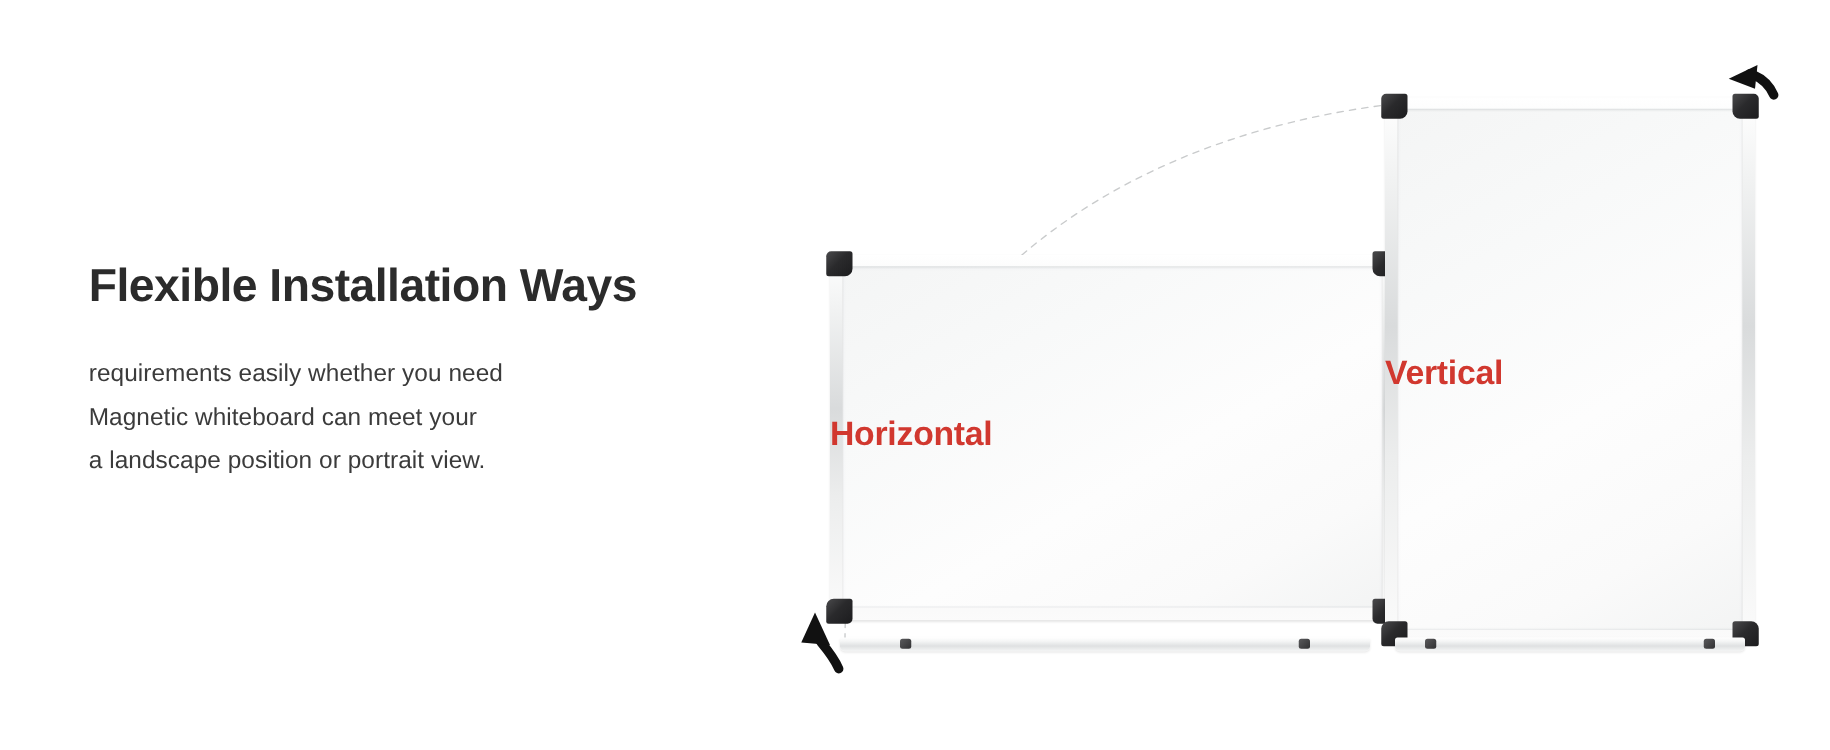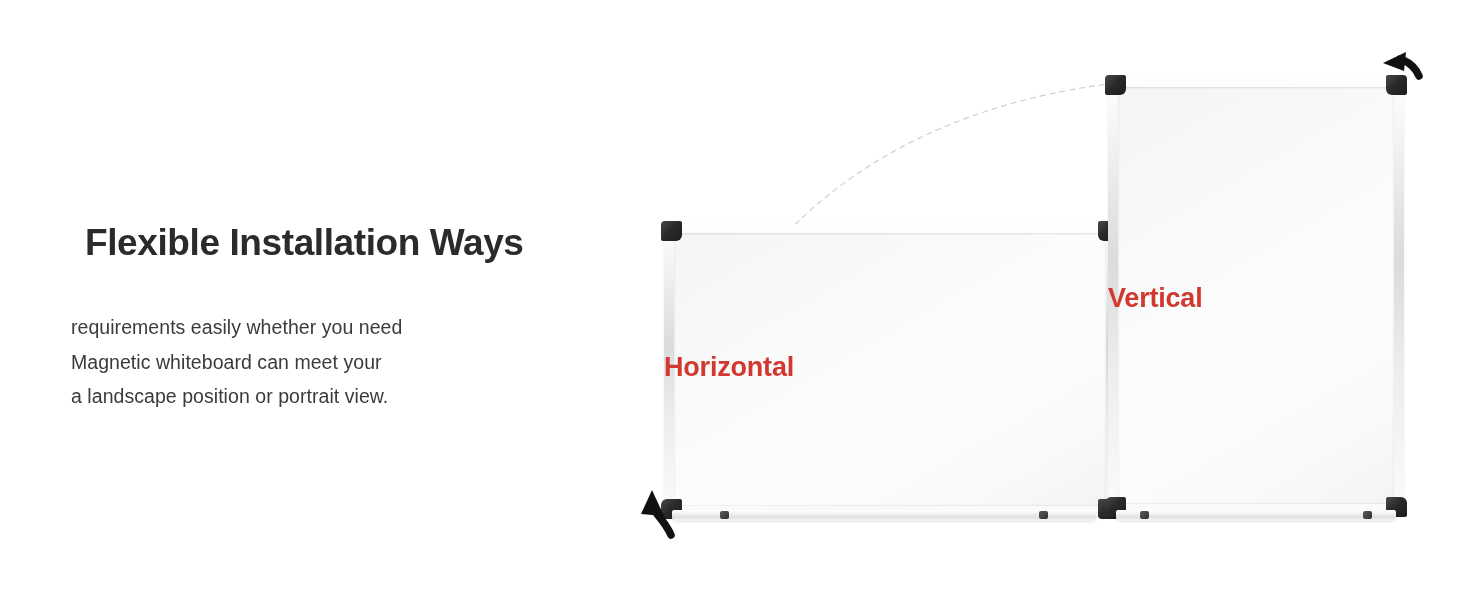--- a/index.html
+++ b/index.html
@@ -22,21 +22,21 @@
   }
 
   
   .copy {
     position: absolute;
     left: 71px;
     top: 206px;
     width: 520px;
   }
   .headline {
-    margin: 14px;
+    margin: 0;
     font-family: "Liberation Sans", sans-serif;
     font-size: 37px;
     line-height: 46px;
     font-weight: bold;
     letter-spacing: -0.4px;
     color: #2b2b2b;
     white-space: nowrap;
   }
   .body-copy {
     margin: 0;
@@ -161,21 +161,21 @@
       <span class="line">requirements easily whether you need</span>
       <span class="line">Magnetic whiteboard can meet your</span>
       <span class="line">a landscape position or portrait view.</span>
     </p>
   </div>
 
   <svg class="arc-layer" width="1464" height="600" viewBox="0 0 1464 600">
     <path d="M 676 512 C 676 300 830 120 1108 84" fill="none" stroke="#c9cbcc" stroke-width="1.1" stroke-dasharray="5 5" stroke-linecap="round"></path>
   </svg>
 
-  <div class="board board--horizontal" style="left:664px; top:224px; width:452px; height:292px; z-index:3;">
+  <div class="board board--horizontal" style="left:664px; top:204px; width:452px; height:292px; z-index:3;">
     <div class="frame"></div>
     <div class="surface"></div>
     <div class="cap tl"></div>
     <div class="cap tr"></div>
     <div class="cap bl"></div>
     <div class="cap br"></div>
     <div class="board-label" style="top:128px; color:#d1382f;">Horizontal</div>
   </div>
 
   <div class="tray" style="left:672px; top:510px; width:424px;">

